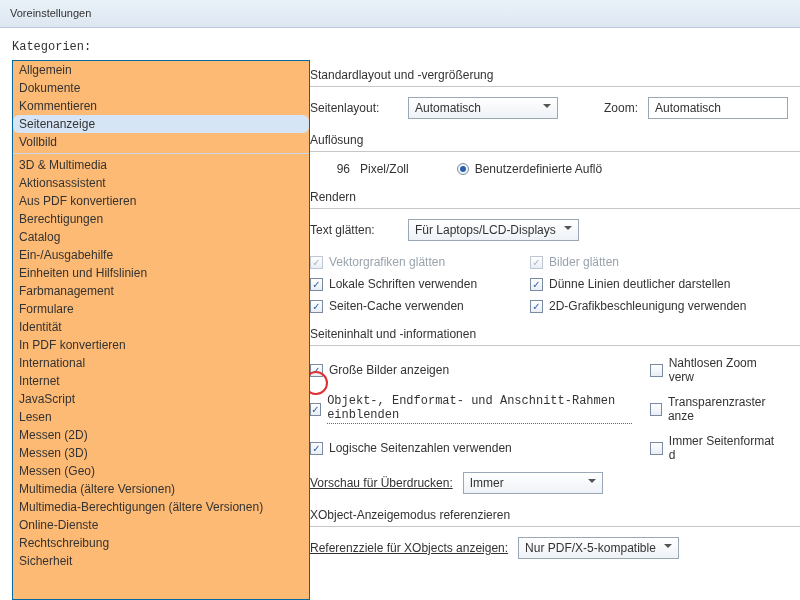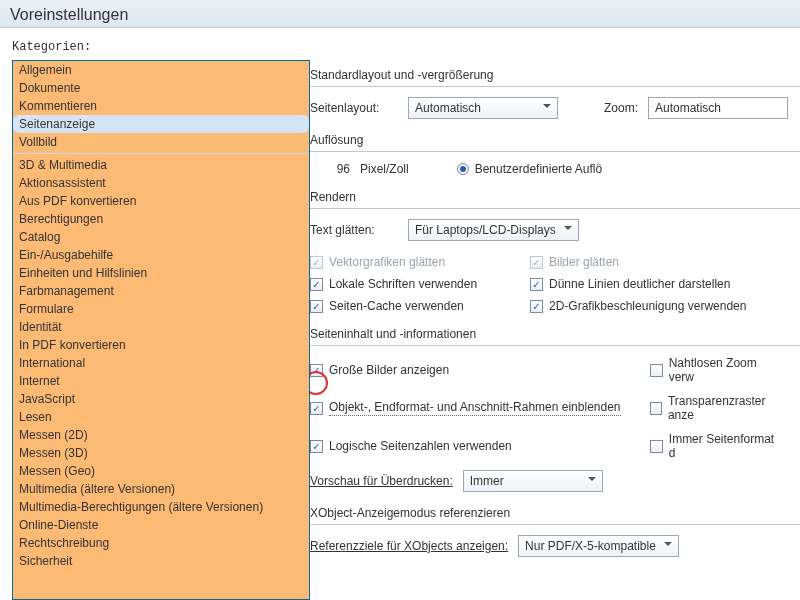--- a/index.html
+++ b/index.html
@@ -1,39 +1,39 @@
 <!DOCTYPE html>
 <html><head>
 <meta charset="utf-8">
 <style>
 * { box-sizing: border-box; margin: 0; padding: 0; font-family: "Segoe UI", Tahoma, sans-serif; font-size: 12px; color: #333; }
 body { background: #fff; width: 800px; height: 600px; overflow: hidden; position: relative; }
 .titlebar { height: 28px; background: linear-gradient(#eaf1f8,#dde7f2); border-bottom: 1px solid #b8c7d9; padding: 6px 10px; }
-.titlebar span { font-size: 16px; }
+.titlebar span { font-size: 11px; }
 .container { position: absolute; top: 28px; left: 0; right: 0; bottom: 0; background: #fff; padding: 12px 0 12px 12px; }
 .cat-label { margin-bottom: 6px; display: block; font-family: Liberation Mono, monospace; }
 .cat-list { width: 298px; height: 540px; border: 1px solid #0369a1; background: #fdba74; overflow-y: auto; }
 .cat-list .item { padding: 2px 6px; white-space: nowrap; cursor: default; }
 .cat-list .item.selected { background: #d6e5f5; border-radius: 6px; }
 .cat-list .sep { height: 1px; background: #c9d7e6; margin: 2px 0; }
 .main { position: absolute; left: 310px; top: 40px; right: 0; bottom: 12px; overflow: hidden; }
 .group { margin-bottom: 14px; }
 .group-title { border-bottom: 1px solid #c7c7c7; padding-bottom: 4px; margin-bottom: 10px; }
 .row { display: flex; align-items: center; gap: 10px; margin-bottom: 8px; flex-wrap: wrap; }
 .row .lbl { min-width: 88px; }
 select, .select { border: 1px solid #9aa7b5; background: linear-gradient(#fff,#eef2f7); padding: 2px 22px 2px 6px; height: 22px; position: relative; display: inline-flex; align-items: center; }
 .select::after { content: ""; position: absolute; right: 6px; top: 50%; transform: translateY(-50%); border: 4px solid transparent; border-top-color: #555; }
 .readonly-select { border: 1px solid #9aa7b5; padding: 2px 6px; height: 22px; display: inline-flex; align-items: center; min-width: 140px; }
 .chk { display: inline-flex; align-items: center; gap: 6px; margin-right: 18px; }
 .chk .box { width: 13px; height: 13px; border: 1px solid #7a8aa0; background: linear-gradient(#fff,#e9eef5); display: inline-flex; align-items: center; justify-content: center; font-size: 10px; color: #2b5fab; }
 .chk .box.disabled { border-color: #bfc8d2; color: #a9b4c2; }
 .radio { display: inline-flex; align-items: center; gap: 6px; margin-right: 16px; }
 .radio .circ { width: 12px; height: 12px; border: 1px solid #7a8aa0; border-radius: 50%; background: radial-gradient(#fff,#e9eef5); position: relative; }
 .radio .circ.checked::after { content: ""; position: absolute; width: 6px; height: 6px; background: #2b5fab; border-radius: 50%; left: 2px; top: 2px; }
-.dotted { border-bottom: 1px dotted #666; padding-bottom: 1px; }
+.dotted { border-bottom: 1px dotted #666; padding-bottom: 1px; font-family: Liberation Mono, monospace; }
 .num { width: 40px; text-align: right; display: inline-block; }
 .twocol { display: grid; grid-template-columns: 220px 1fr; row-gap: 8px; }
 .twocol2 { display: grid; grid-template-columns: 340px 1fr; row-gap: 10px; }
 .highlight-circle { position: absolute; width: 24px; height: 24px; border: 2px solid #e03030; border-radius: 50%; pointer-events: none; }
 .u { text-decoration: underline; margin-top: 48px; }
 </style>
 </head>
 <body>
 
 <div class="titlebar">

